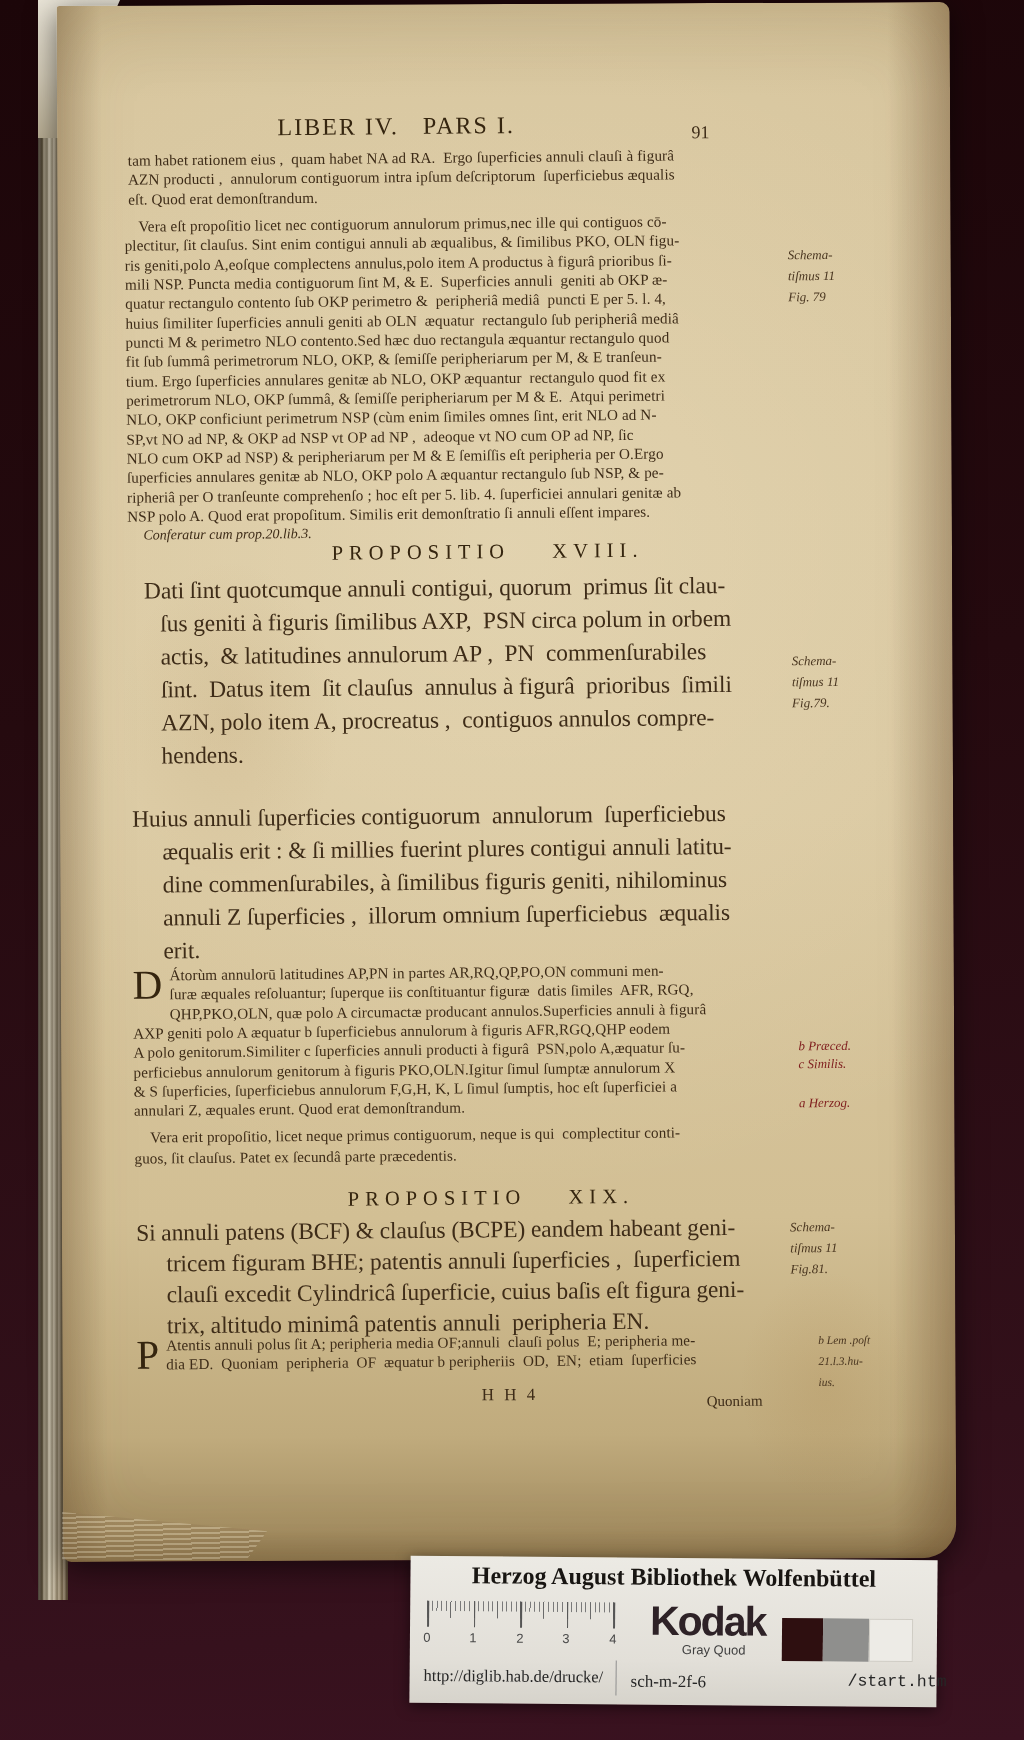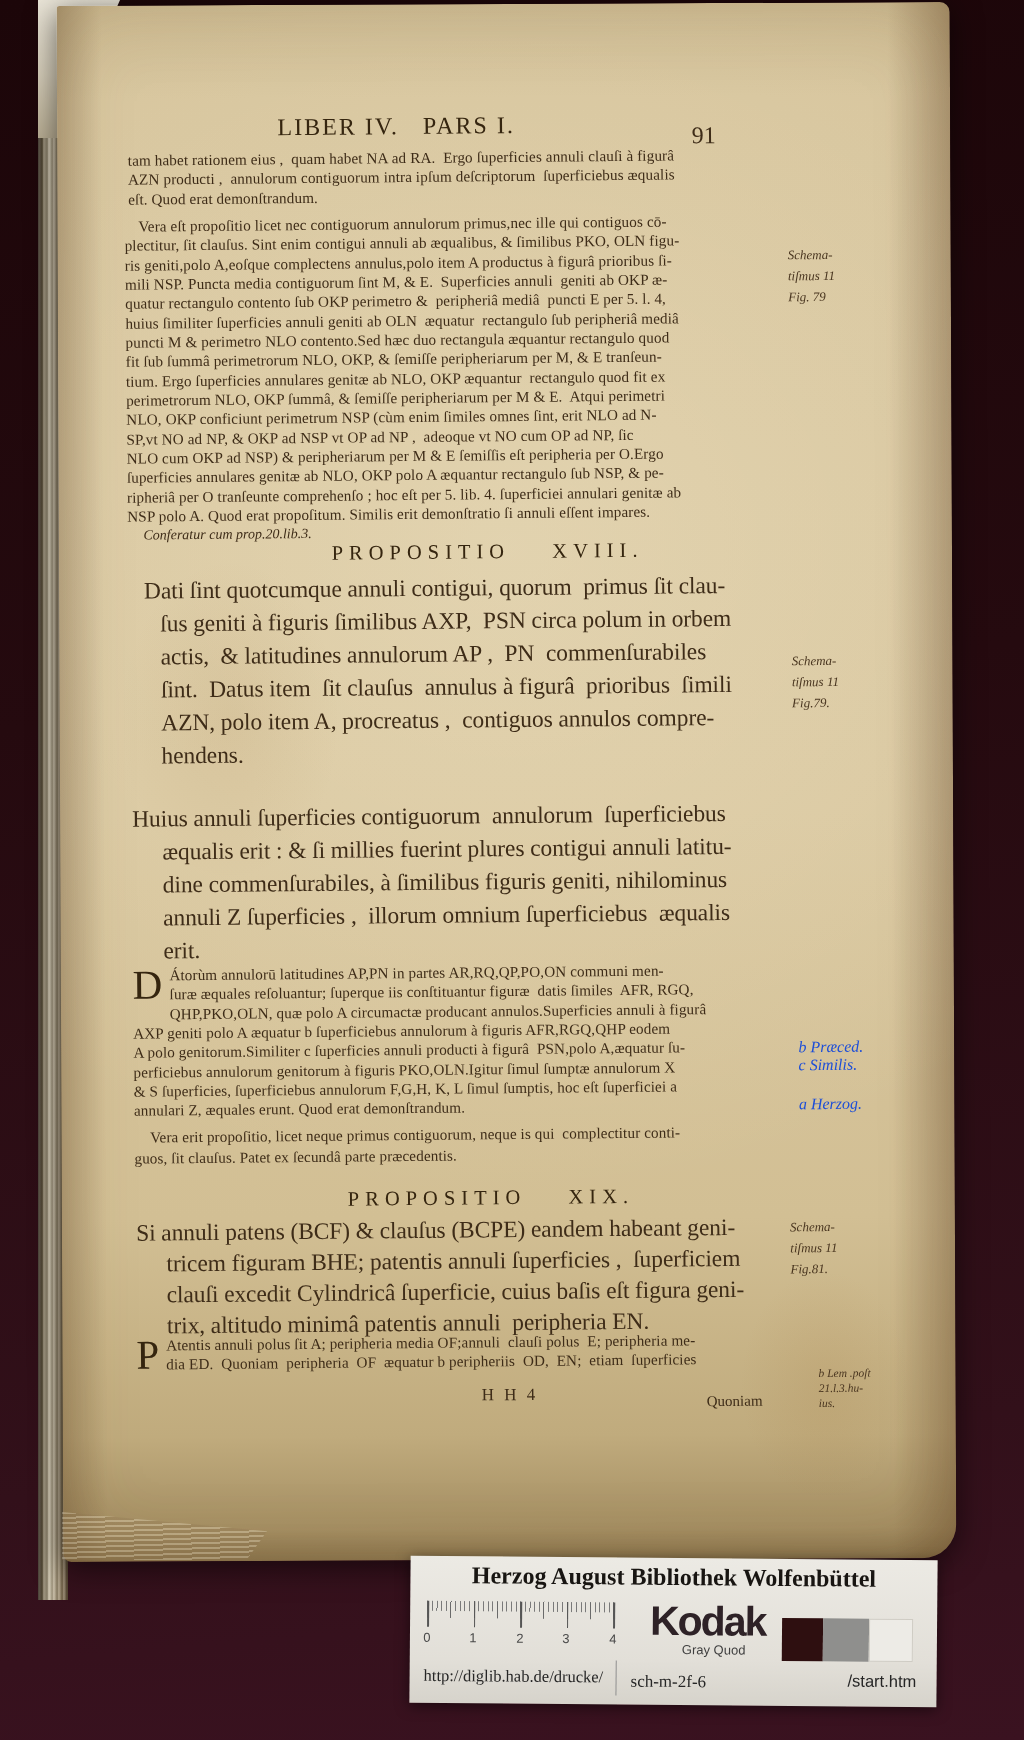--- a/index.html
+++ b/index.html
@@ -32,26 +32,26 @@
   .stain-b{left:120px;top:560px;width:220px;height:320px;
     background:radial-gradient(closest-side,rgba(150,110,55,.10),rgba(0,0,0,0));}
   
   .content{position:absolute;left:55px;top:0;width:905px;height:1560px;
     transform:rotate(-0.55deg);transform-origin:460px 700px;color:#3e2c18;}
   .content>div{position:absolute;}
   .small{font-size:15.2px;line-height:19.35px;white-space:pre-wrap;letter-spacing:.1px;}
   .large{font-size:23.5px;line-height:33px;white-space:pre-wrap;letter-spacing:-.1px;}
   .heading{font-size:20.5px;letter-spacing:6px;word-spacing:10px;color:#35250f;white-space:pre;}
   .mnote{font-style:italic;font-size:13px;line-height:21px;white-space:pre-wrap;color:#4a3620;}
-  .mref{font-style:italic;font-size:16px;color:#1d4ed8;}
-  .mnote4{font-style:italic;font-size:11.5px;line-height:15px;white-space:pre-wrap;color:#4a3620;margin-top:36px;}
+  .mref{font-style:italic;font-size:13px;color:#7f1d1d;}
+  .mnote4{font-style:italic;font-size:11.5px;line-height:21px;white-space:pre-wrap;color:#4a3620;}
   .dropcap{float:left;font-size:41px;line-height:34px;height:37px;margin:2px 7px 0 0;color:#35250f;}
   .flow{white-space:pre-wrap;}
   .header{left:228px;top:112px;font-size:24px;letter-spacing:2px;white-space:pre;color:#35250f;}
-  .pagenum{left:642px;top:124px;font-size:24px;}
+  .pagenum{left:642px;top:124px;font-size:18px;}
   .p1{left:78px;top:147px;width:690px;}
   .p2{left:74px;top:213px;width:692px;text-indent:14px;}
   .p2ref{left:90px;top:524px;font-style:italic;font-size:14px;}
   .note1{left:737px;top:247px;}
   .h18{left:278px;top:540px;}
   .prop18a{left:90px;top:571px;width:700px;padding-left:16px;text-indent:-16px;}
   .note2{left:737px;top:653px;}
   .prop18b{left:76px;top:799px;width:700px;padding-left:30px;text-indent:-30px;}
   .demo18{left:75px;top:962px;width:684px;}
   .refb{left:740px;top:1041px;}
@@ -83,21 +83,21 @@
   .rn0{left:11px;} .rn1{left:57px;} .rn2{left:104px;} .rn3{left:150px;} .rn4{left:197px;}
   .kodak{position:absolute;left:240px;top:40px;font-size:41px;font-weight:bold;letter-spacing:-2px;color:#2e2227;}
   .grayscale-text{position:absolute;left:272px;top:84px;font-size:13px;color:#3f3f3f;}
   .patch{position:absolute;top:59px;height:43px;}
   .patch-dark{left:372px;width:41px;background:#2e0f10;}
   .patch-gray{left:413px;width:46px;background:#8f8f8d;}
   .patch-white{left:459px;width:44px;background:#edebe6;border:1px solid #cfccc4;box-sizing:border-box;}
   .url{position:absolute;left:14px;top:110px;font-family:"Liberation Serif",serif;font-size:16.5px;color:#262626;}
   .divider{position:absolute;left:206px;top:103px;width:1px;height:35px;background:#8f8f8f;}
   .shelfmark{position:absolute;left:221px;top:114px;font-family:"Liberation Serif",serif;font-size:17px;color:#262626;}
-  .startlink{position:absolute;left:438px;top:112px;font-family:Liberation Sans, sans-serif;font-size:16.5px;color:#262626;}
+  .startlink{position:absolute;left:438px;top:112px;font-family:Liberation Mono, monospace;font-size:16.5px;color:#262626;}
 </style>
 </head>
 <body>
 
 <div class="spine"></div>
 <div class="corner-stack"></div>
 <div class="page"></div>
 <div class="bottom-stack"></div>
 <div class="stain stain-a"></div>
 <div class="stain stain-b"></div>

